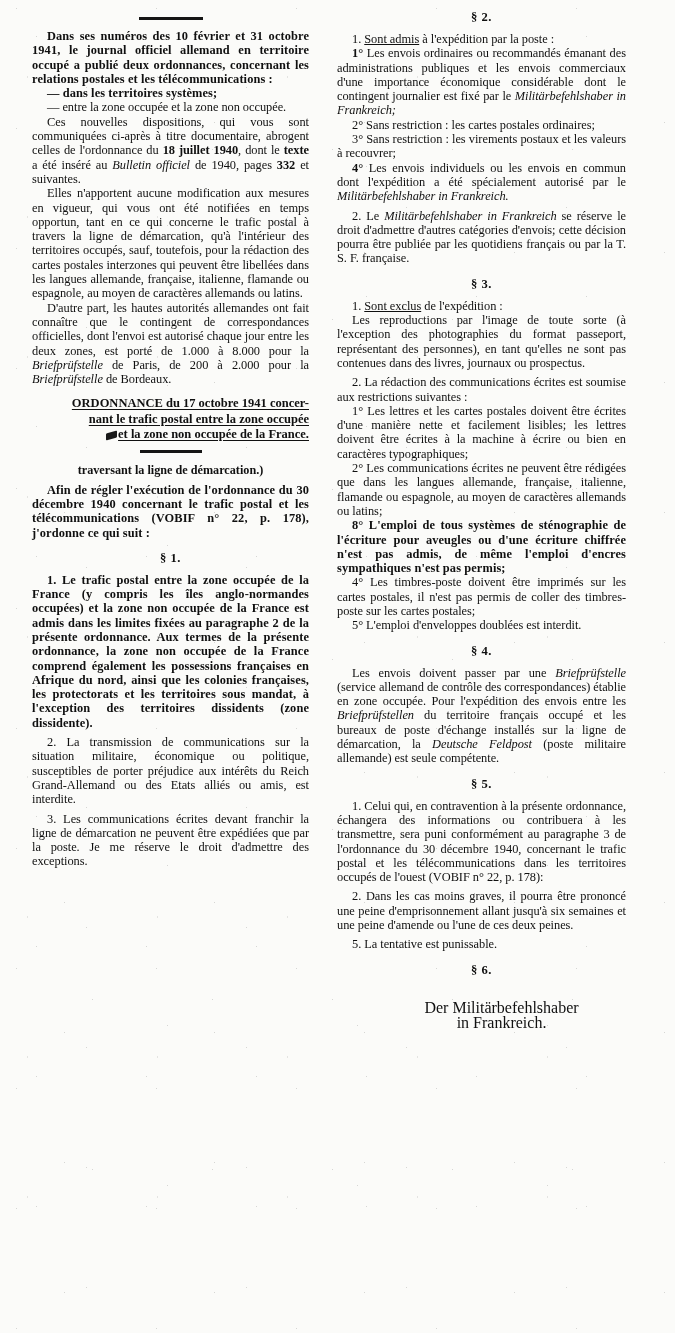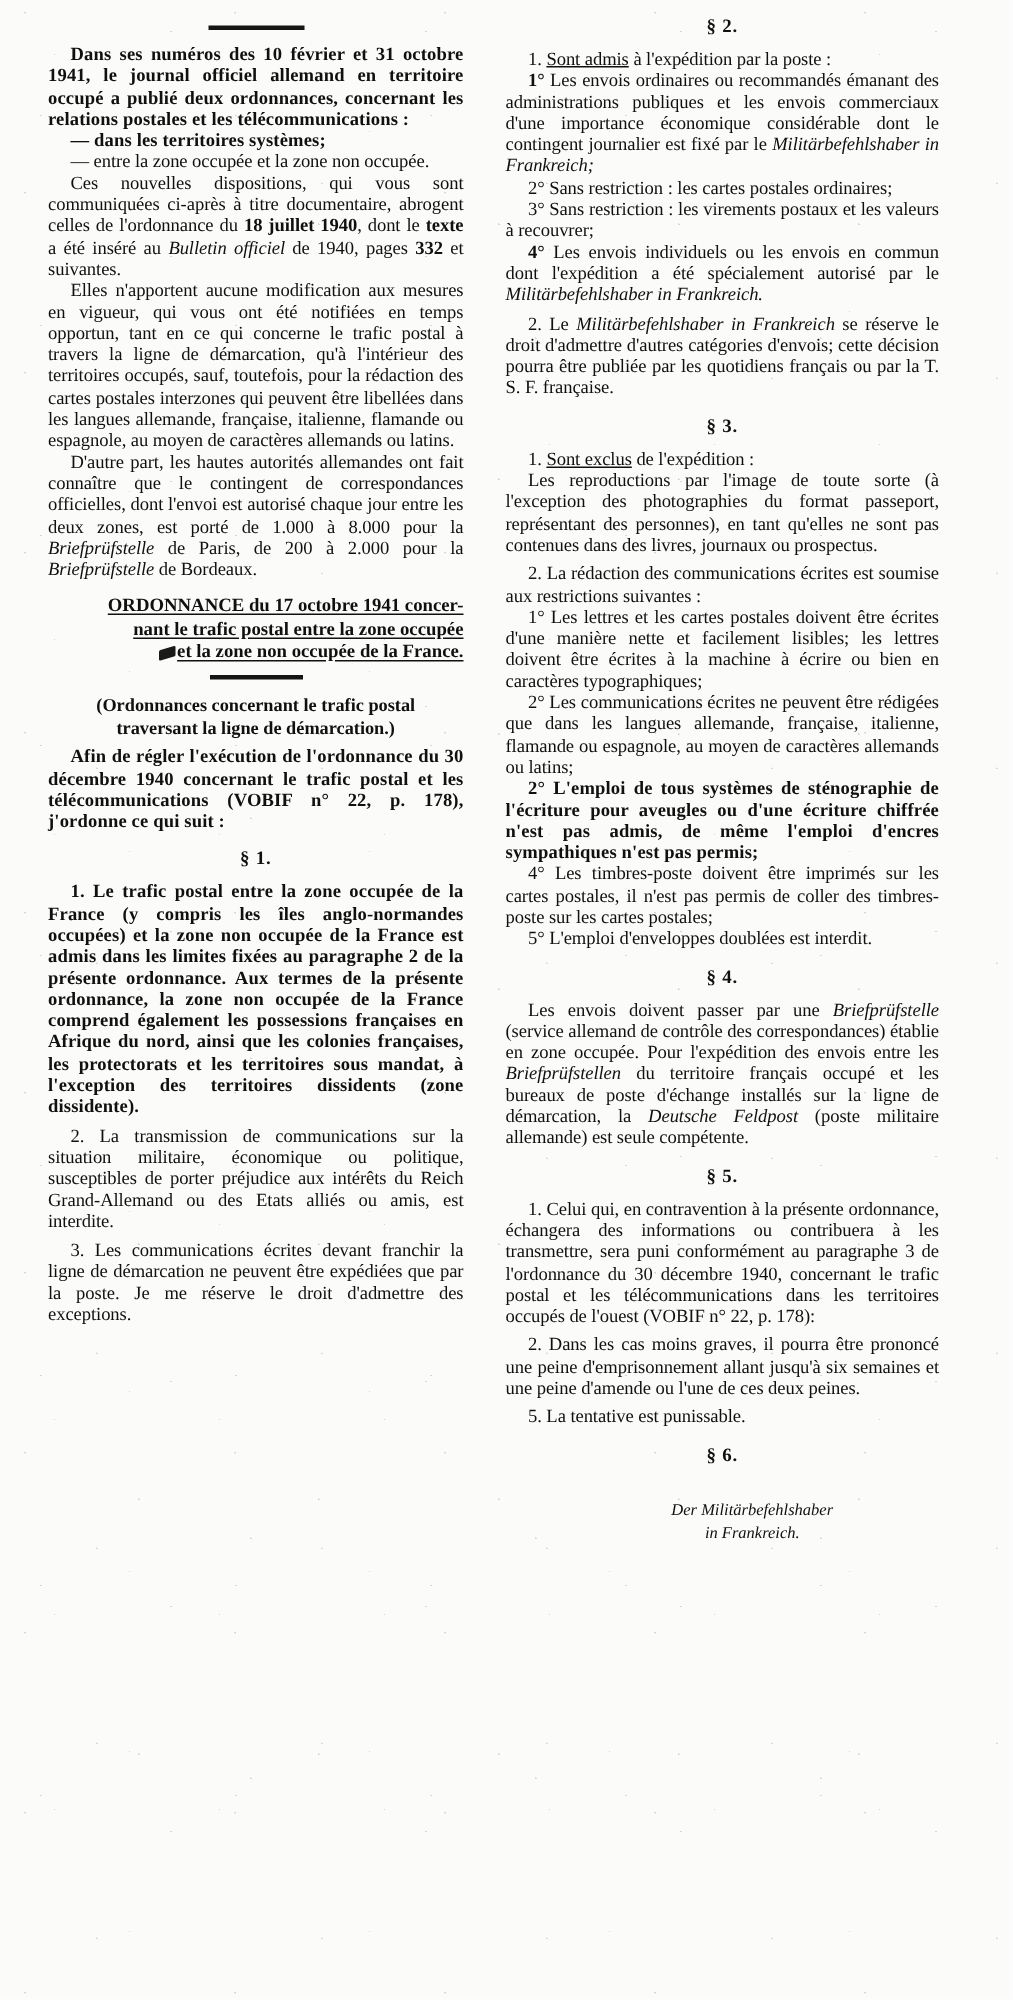--- a/index.html
+++ b/index.html
@@ -125,22 +125,21 @@
 
   .paren {
     text-align: center;
     font-weight: bold;
     font-size: 12.2px;
     line-height: 14.6px;
   }
 
   .sign {
     text-align: center;
-    font-style: italic;
-    font-size: 11px;
+    font-size: 16px;
     line-height: 15px;
     margin-top: 22px;
     padding-left: 40px;
   }
   .sign .l { display: block; }
 
   
   .speckle {
     position: absolute;
     inset: 0;
@@ -192,21 +191,20 @@
 
     <div class="ord-head">
       <span class="ln ln1">ORDONNANCE du 17 octobre 1941 concer-</span>
       <span class="ln">nant le trafic postal entre la zone occupée</span>
       <span class="ln"><span class="blot-sm"></span><span>et la zone non occupée de la France.</span></span>
     </div>
 
     <div class="rule-sm"></div>
 
     <div class="paren">
-      <div>(Ordonnances concernant le trafic postal</div>
       <div>traversant la ligne de démarcation.)</div>
     </div>
 
     <div class="gap-s"></div>
 
     <p class="ind heavy">Afin de régler l'exécution de l'ordonnance du 30 décembre 1940 concernant le trafic postal et les télécommunications (VOBIF n° 22, p. 178), j'ordonne ce qui suit :</p>
 
     <div class="sec">§ 1.</div>
 
     <p class="ind heavy">1. Le trafic postal entre la zone occupée de la France (y compris les îles anglo-normandes occupées) et la zone non occupée de la France est admis dans les limites fixées au paragraphe 2 de la présente ordonnance. Aux termes de la présente ordonnance, la zone non occupée de la France comprend également les possessions françaises en Afrique du nord, ainsi que les colonies françaises, les protectorats et les territoires sous mandat, à l'exception des territoires dissidents (zone dissidente).</p>
@@ -245,21 +243,21 @@
     <p class="ind">
       <span>1.</span>
       <span class="u">Sont exclus</span>
       <span>de l'expédition :</span>
     </p>
     <p class="ind">Les reproductions par l'image de toute sorte (à l'exception des photographies du format passeport, représentant des personnes), en tant qu'elles ne sont pas contenues dans des livres, journaux ou prospectus.</p>
     <div class="gap-s"></div>
     <p class="ind">2. La rédaction des communications écrites est soumise aux restrictions suivantes :</p>
     <p class="ind">1° Les lettres et les cartes postales doivent être écrites d'une manière nette et facilement lisibles; les lettres doivent être écrites à la machine à écrire ou bien en caractères typographiques;</p>
     <p class="ind">2° Les communications écrites ne peuvent être rédigées que dans les langues allemande, française, italienne, flamande ou espagnole, au moyen de caractères allemands ou latins;</p>
-    <p class="ind heavy">2° L'emploi de tous systèmes de sténographie de l'écriture pour aveugles ou d'une écriture chiffrée n'est pas admis, de même l'emploi d'encres sympathiques n'est pas permis;</p>
+    <p class="ind heavy">8° L'emploi de tous systèmes de sténographie de l'écriture pour aveugles ou d'une écriture chiffrée n'est pas admis, de même l'emploi d'encres sympathiques n'est pas permis;</p>
     <p class="ind">4° Les timbres-poste doivent être imprimés sur les cartes postales, il n'est pas permis de coller des timbres-poste sur les cartes postales;</p>
     <p class="ind">5° L'emploi d'enveloppes doublées est interdit.</p>
 
     <div class="sec">§ 4.</div>
 
     <p class="ind">
       Les envois doivent passer par une <span class="i">Briefprüfstelle</span> (service allemand de contrôle des correspondances) établie en zone occupée. Pour l'expédition des envois entre les <span class="i">Briefprüfstellen</span> du territoire français occupé et les bureaux de poste d'échange installés sur la ligne de démarcation, la <span class="i">Deutsche Feldpost</span> (poste militaire allemande) est seule compétente.
     </p>
 
     <div class="sec">§ 5.</div>

